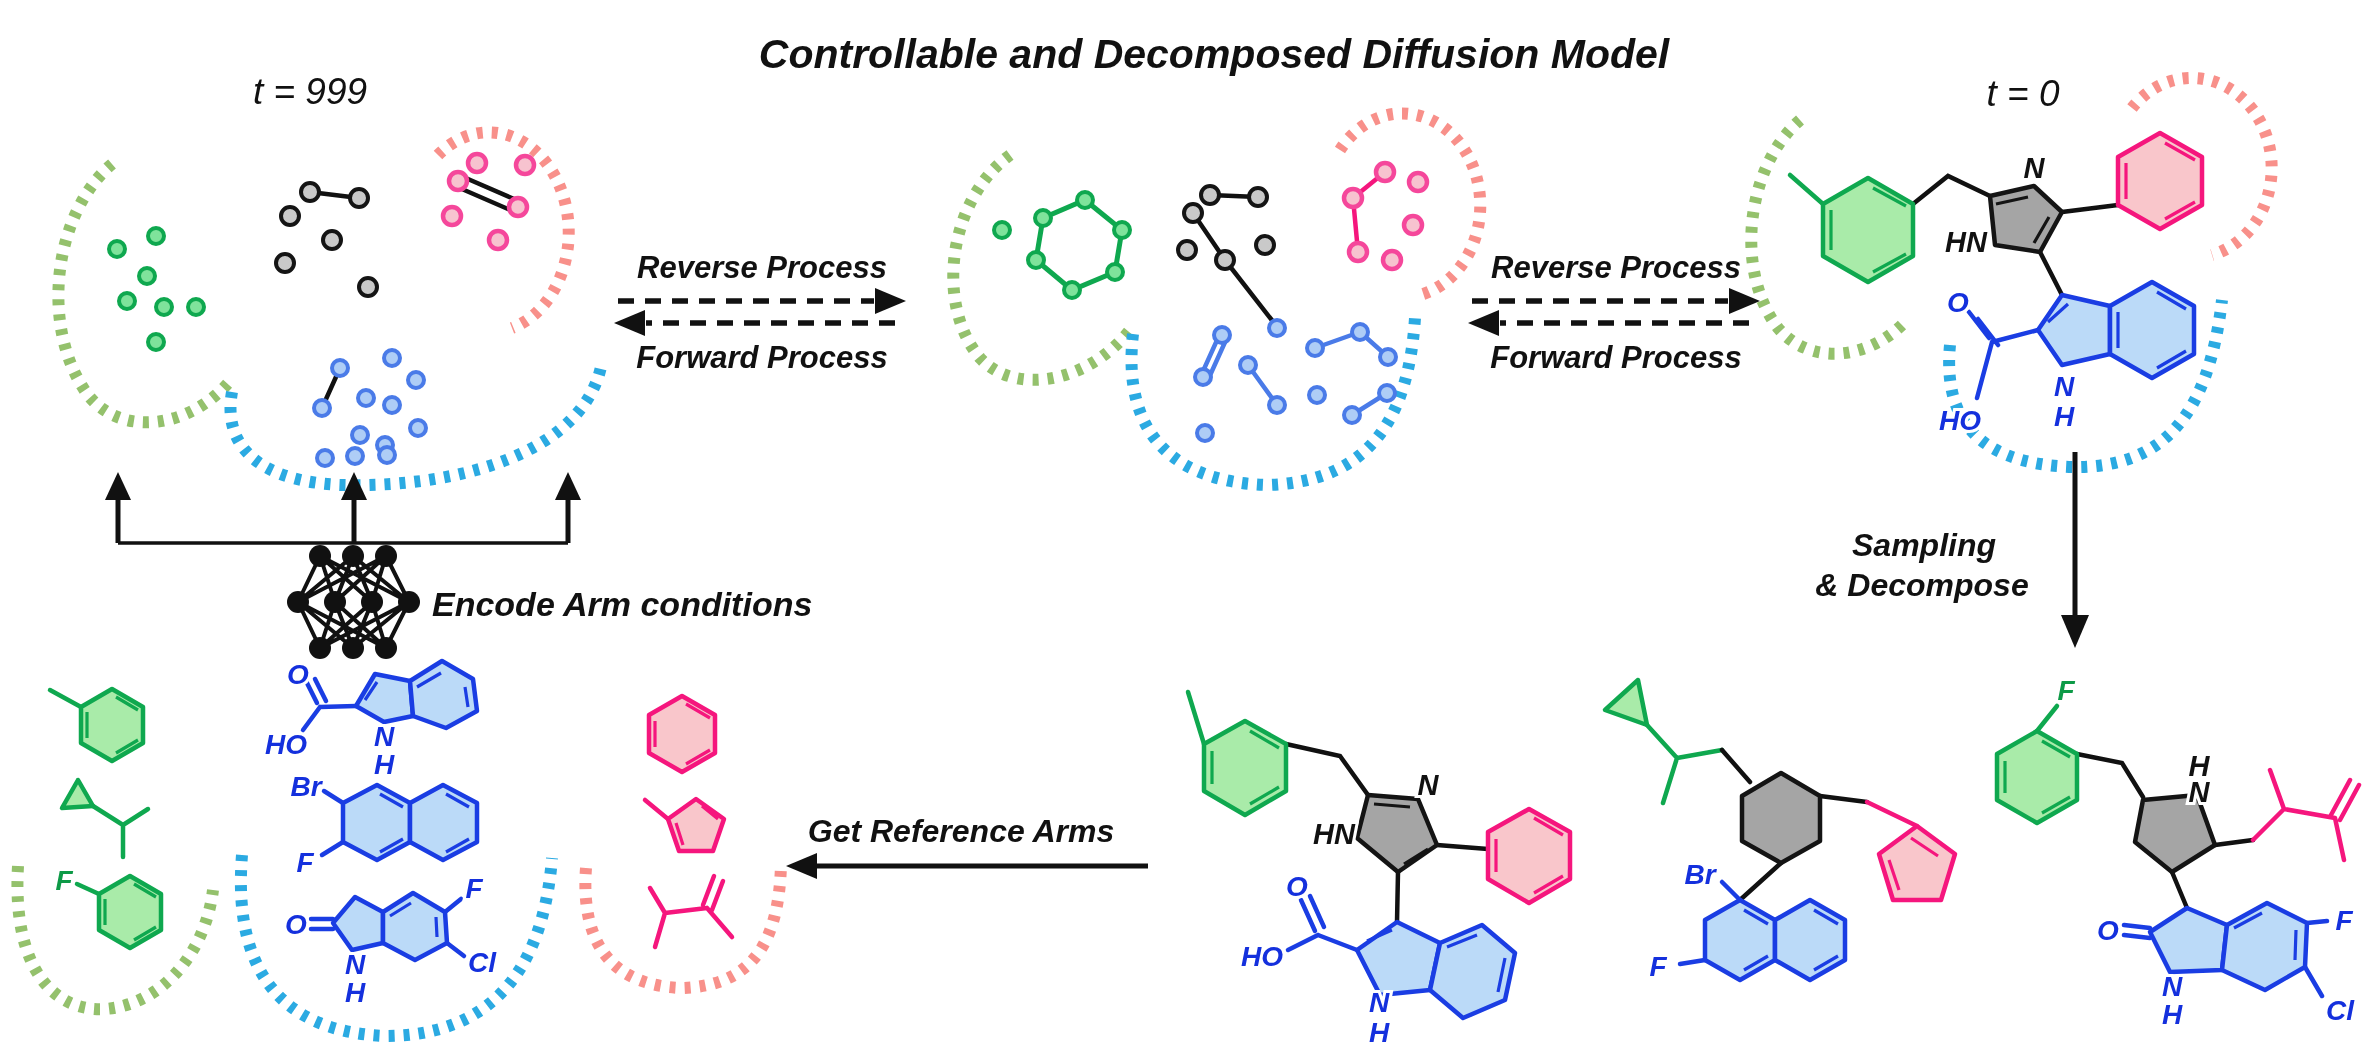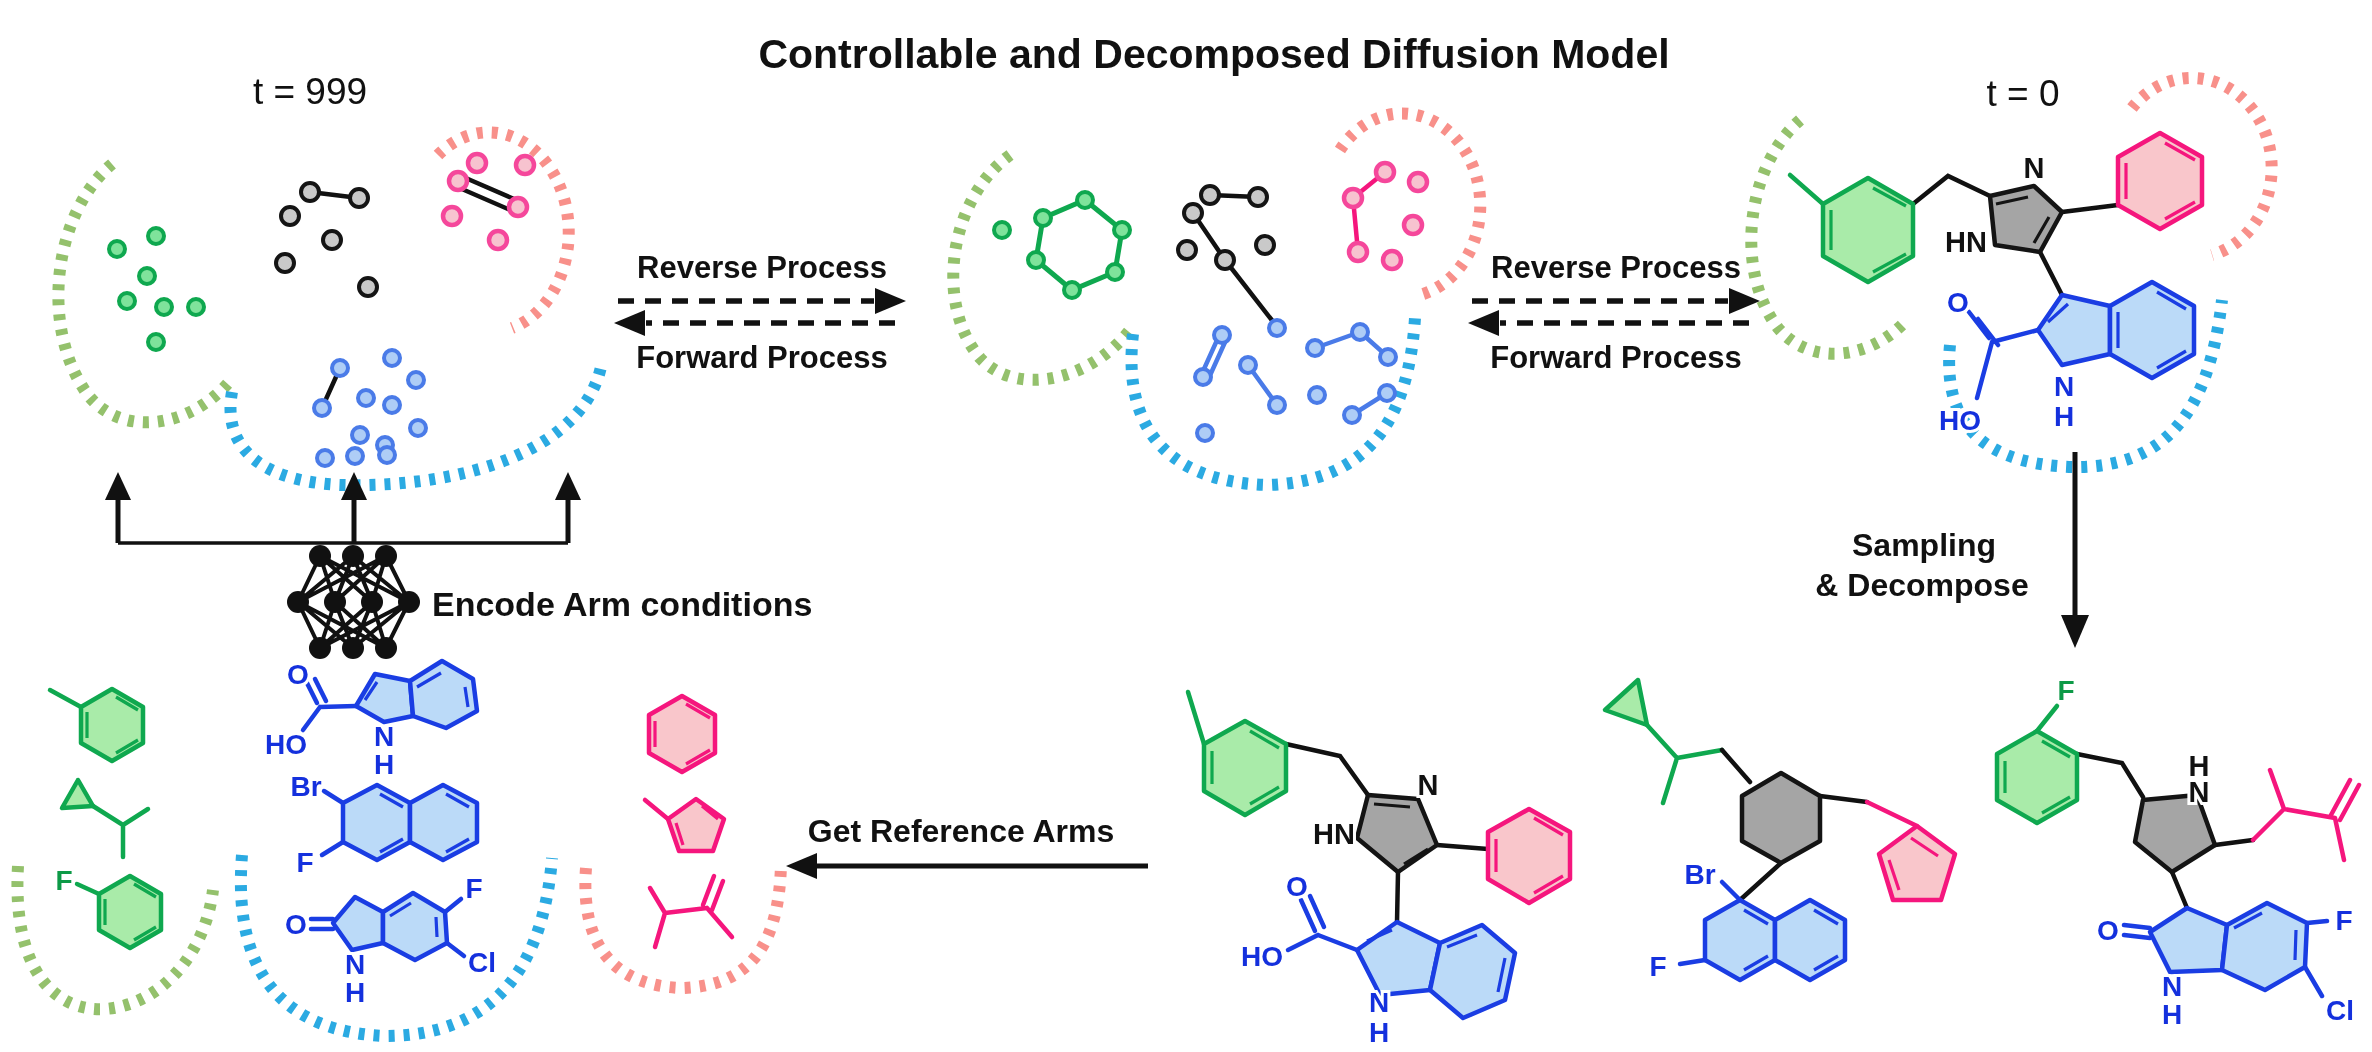--- a/index.html
+++ b/index.html
@@ -1,17 +1,17 @@
 <!DOCTYPE html>
 <html><head>
 <meta charset="utf-8">
 <style>
   html,body{margin:0;padding:0;background:#ffffff;}
   .canvas{position:relative;width:2372px;height:1052px;background:#ffffff;overflow:hidden;
-          font-family:"Liberation Sans",sans-serif;}
+          font-family:"Liberation Sans",sans-serif;font-style:italic;}
   svg{position:absolute;left:0;top:0;}
   text{font-family:"Liberation Sans",sans-serif;}
   .title{font-size:41px;font-weight:bold;fill:#111;}
   .ts{font-size:37px;font-weight:500;fill:#111;}
   .pl{font-size:31px;font-weight:bold;fill:#111;}
   .act{font-size:32px;font-weight:bold;fill:#111;}
   .atomK{font-size:29px;font-weight:bold;fill:#111;paint-order:stroke;stroke:#fff;stroke-width:6px;}
   .atomB{font-size:28px;font-weight:bold;fill:#1430dd;paint-order:stroke;stroke:#fff;stroke-width:6px;}
   .atomG{font-size:28px;font-weight:bold;fill:#0d9a47;paint-order:stroke;stroke:#fff;stroke-width:6px;}
   .arcG{stroke:#94c16c;stroke-width:12;fill:none;stroke-dasharray:6 9;}

